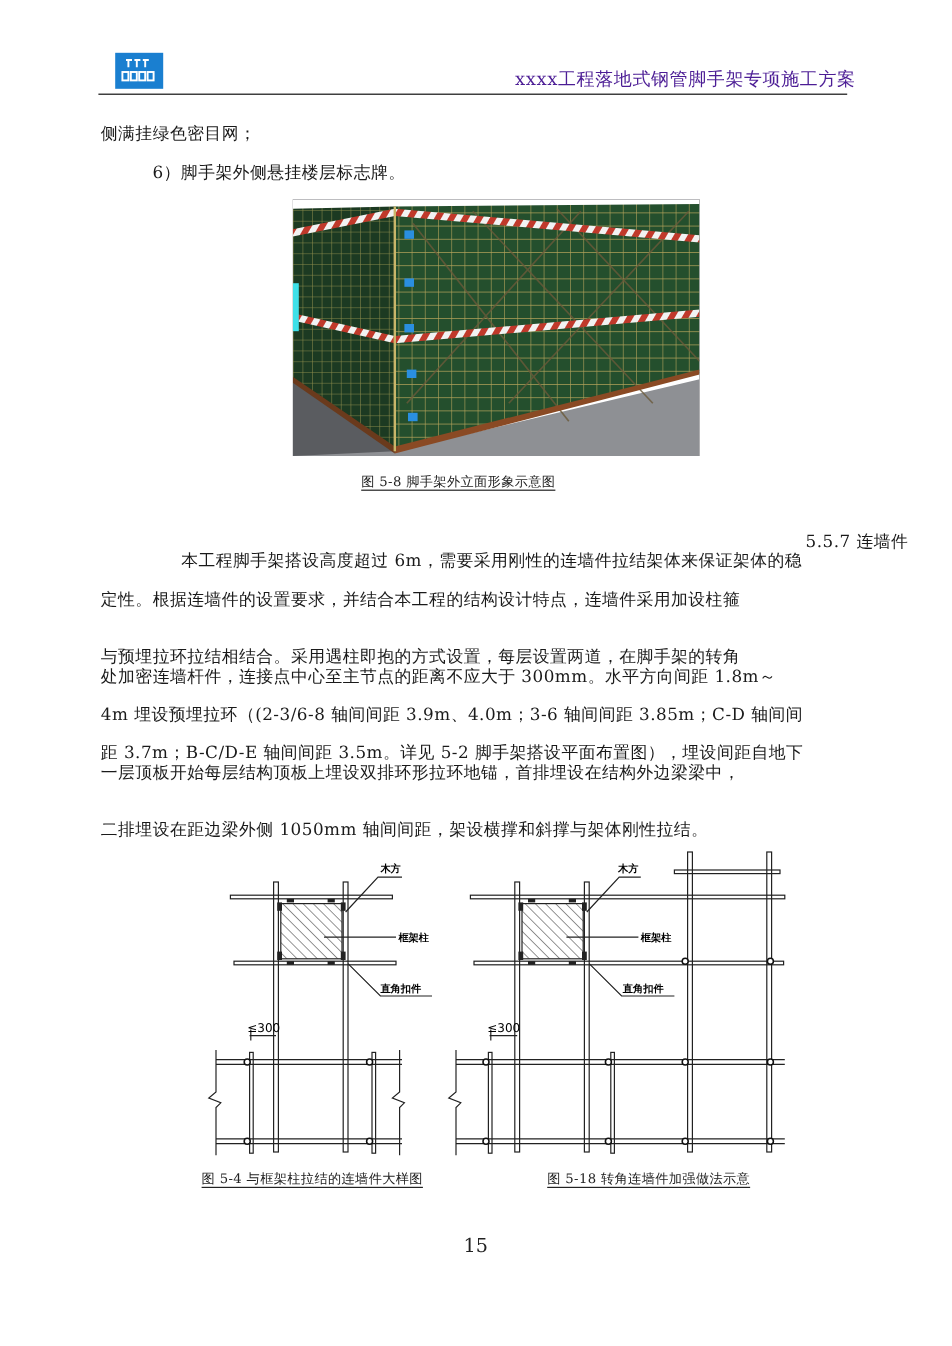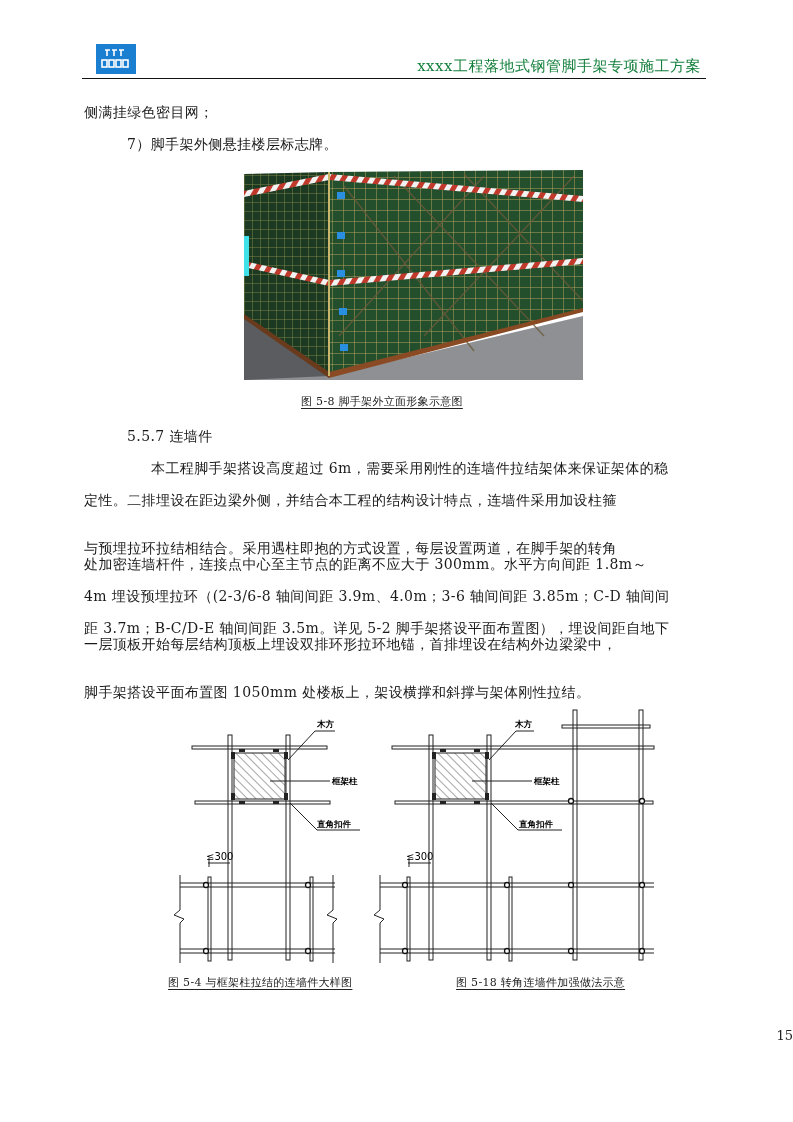--- a/index.html
+++ b/index.html
@@ -1,47 +1,47 @@
 <!DOCTYPE html>
 <html><head>
 <meta charset="utf-8">
 <style>
   html, body { margin: 0; padding: 0; background: #ffffff; }
   body { width: 793px; height: 1122px; position: relative; overflow: hidden;
          font-family: "DejaVu Serif", "Liberation Serif", serif; color: #1a1a1a; }
   .abs { position: absolute; }
   .header-logo { left: 96px; top: 44px; width: 40px; height: 30px; background: #1a7fd0;
                  display: flex; align-items: center; justify-content: center; }
-  .header-title { right: 92px; top: 57px; font-size: 15px; color: #15803d; letter-spacing: 0.5px; white-space: nowrap; }
+  .header-title { right: 80px; top: 57px; font-size: 15px; color: #4c1d95; letter-spacing: 0.5px; white-space: nowrap; }
   .header-rule { left: 82px; top: 78px; width: 624px; height: 0; border-top: 1.6px solid #111; }
   .para { left: 84px; width: 630px; font-size: 14px; line-height: 32px; white-space: nowrap; letter-spacing: 0.4px; }
   .caption { font-size: 11px; text-decoration: underline; text-underline-offset: 3px; white-space: nowrap; color: #222; letter-spacing: 0.3px; }
   .photo { left: 244px; top: 166px; width: 339px; height: 214px; overflow: hidden; background: #6c6c70; }
-  .page-num { left: 0; width: 793px; top: 1028px; text-align: right; font-size: 13px; color: #222; }
+  .page-num { left: 0; width: 793px; top: 1028px; text-align: center; font-size: 16px; color: #222; }
   svg text { font-family: "DejaVu Sans", "Liberation Sans", sans-serif; }
 </style>
 </head>
 <body>
 
 <div class="abs header-logo">
   <svg width="34" height="24" viewBox="0 0 34 24">
     <g fill="none" stroke="#ffffff" stroke-width="1.6">
       <path d="M6 3 h5 M8 3 v6 M13 3 h5 M15 3 v6 M20 3 h5 M22 3 v6"></path>
       <rect x="3" y="13" width="5" height="7"></rect>
       <rect x="10" y="13" width="5" height="7"></rect>
       <rect x="17" y="13" width="5" height="7"></rect>
       <rect x="24" y="13" width="5" height="7"></rect>
     </g>
   </svg>
 </div>
 <div class="abs header-title">xxxx工程落地式钢管脚手架专项施工方案</div>
 <div class="abs header-rule"></div>
 
 <div class="abs para" style="top:96px;">侧满挂绿色密目网；</div>
-<div class="abs para" style="top:128px; left:127px;">7）脚手架外侧悬挂楼层标志牌。</div>
+<div class="abs para" style="top:128px; left:127px;">6）脚手架外侧悬挂楼层标志牌。</div>
 
 <div class="abs photo">
   <svg width="339" height="214" viewBox="0 0 339 214">
     <defs>
       <pattern id="gridL" width="8" height="9" patternUnits="userSpaceOnUse">
         <rect width="8" height="9" fill="#1c3a22"></rect>
         <path d="M0 0 H8 M0 0 V9" stroke="#8a8a4a" stroke-width="0.9"></path>
       </pattern>
       <pattern id="gridR" width="11" height="11" patternUnits="userSpaceOnUse">
         <rect width="11" height="11" fill="#244f2d"></rect>
@@ -83,30 +83,30 @@
       <rect x="93" y="66" width="8" height="7"></rect>
       <rect x="93" y="104" width="8" height="7"></rect>
       <rect x="95" y="142" width="8" height="7"></rect>
       <rect x="96" y="178" width="8" height="7"></rect>
     </g>
     <rect x="0" y="70" width="5" height="40" fill="#3fe0e8"></rect>
   </svg>
 </div>
 <div class="abs caption" style="left:301px; top:394px;">图 5-8 脚手架外立面形象示意图</div>
 
-<div class="abs para" style="top:420px; left:127px;">5.5.7 连墙件</div>
+<div class="abs para" style="top:436px; left:127px;text-align:right;">5.5.7 连墙件</div>
 
 <div class="abs para" style="top:452px; left:127px;margin-left:24px;">本工程脚手架搭设高度超过 6m，需要采用刚性的连墙件拉结架体来保证架体的稳</div>
-<div class="abs para" style="top:484px;">定性。二排埋设在距边梁外侧，并结合本工程的结构设计特点，连墙件采用加设柱箍</div>
+<div class="abs para" style="top:484px;">定性。根据连墙件的设置要求，并结合本工程的结构设计特点，连墙件采用加设柱箍</div>
 <div class="abs para" style="top:532px;">与预埋拉环拉结相结合。采用遇柱即抱的方式设置，每层设置两道，在脚手架的转角</div>
 <div class="abs para" style="top:548px;">处加密连墙杆件，连接点中心至主节点的距离不应大于 300mm。水平方向间距 1.8m～</div>
 <div class="abs para" style="top:580px;">4m 埋设预埋拉环（(2-3/6-8 轴间间距 3.9m、4.0m；3-6 轴间间距 3.85m；C-D 轴间间</div>
 <div class="abs para" style="top:612px;">距 3.7m；B-C/D-E 轴间间距 3.5m。详见 5-2 脚手架搭设平面布置图），埋设间距自地下</div>
 <div class="abs para" style="top:628px;">一层顶板开始每层结构顶板上埋设双排环形拉环地锚，首排埋设在结构外边梁梁中，</div>
-<div class="abs para" style="top:676px;">脚手架搭设平面布置图 1050mm 处楼板上，架设横撑和斜撑与架体刚性拉结。</div>
+<div class="abs para" style="top:676px;">二排埋设在距边梁外侧 1050mm 轴间间距，架设横撑和斜撑与架体刚性拉结。</div>
 
 <div class="abs" style="left:170px; top:705px; width:200px; height:258px;">
   <svg width="200" height="258" viewBox="0 0 200 258">
     <defs>
       <pattern id="hatch" width="6" height="6" patternUnits="userSpaceOnUse" patternTransform="rotate(-45)">
         <line x1="0" y1="0" x2="0" y2="6" stroke="#222" stroke-width="0.8"></line>
       </pattern>
     </defs>
     <g fill="none" stroke="#222" stroke-width="1">
 

